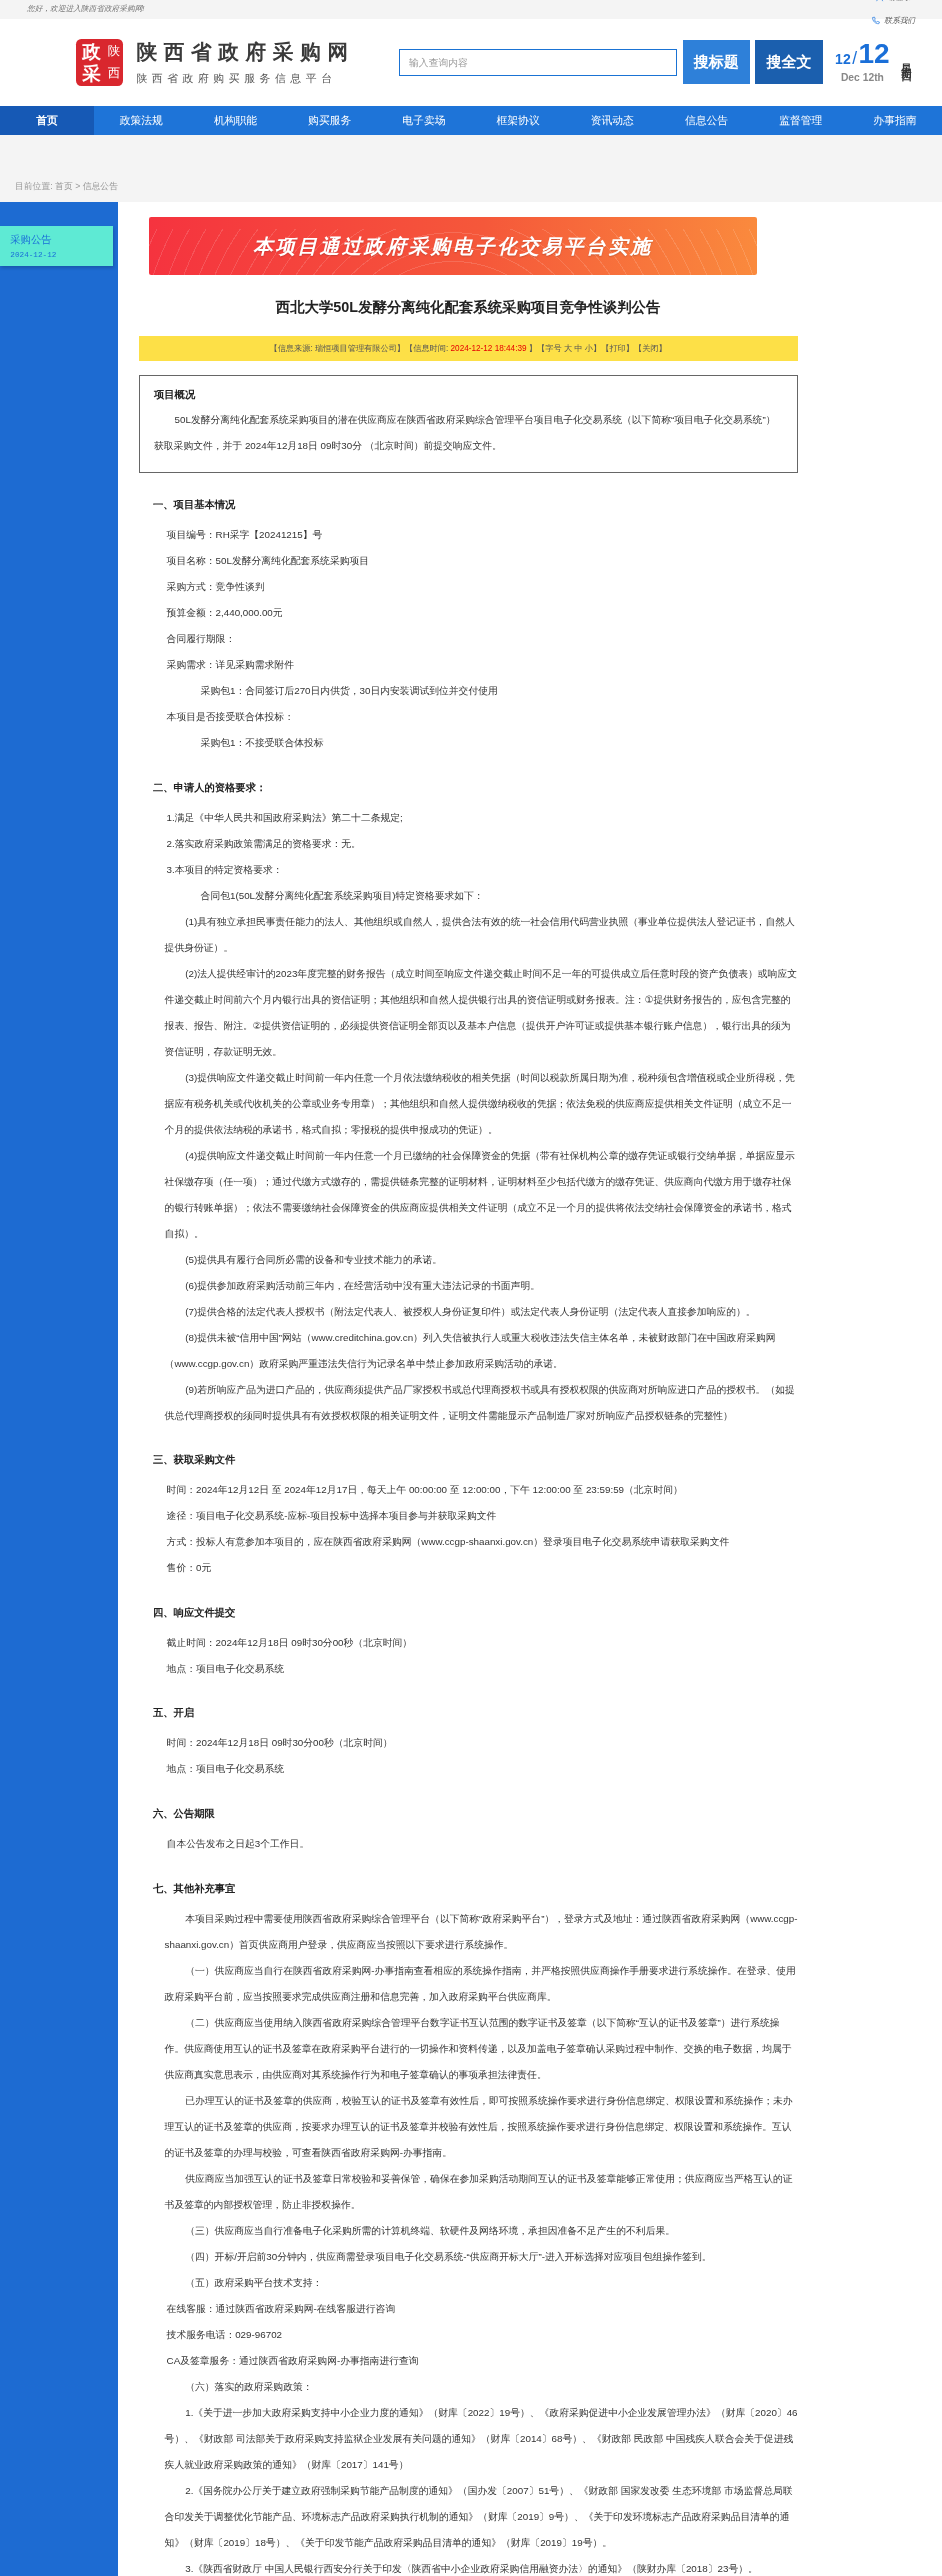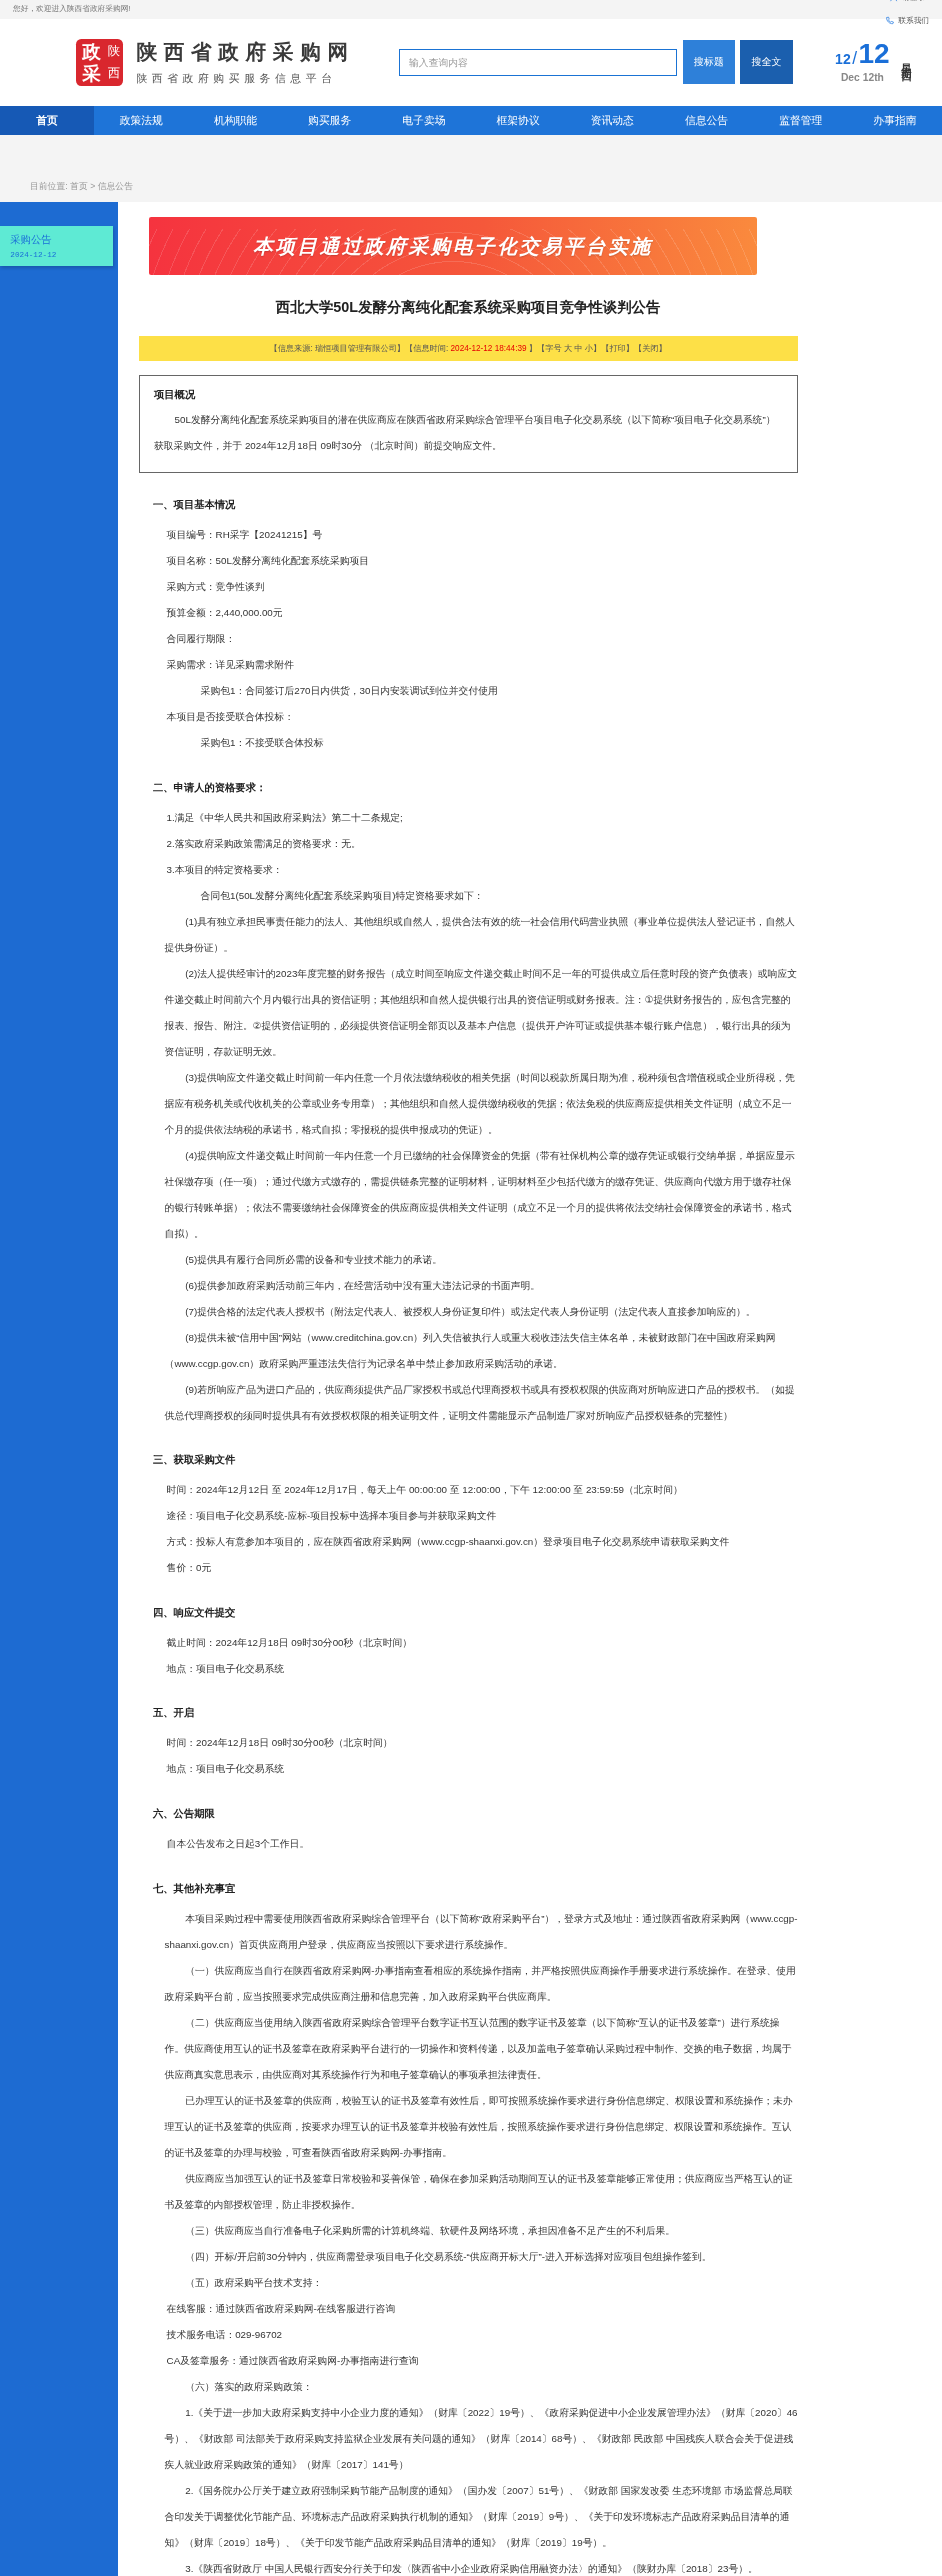--- a/index.html
+++ b/index.html
@@ -1,51 +1,51 @@
 <!DOCTYPE html>
 <html style="font-size:8.2px"><head>
 <meta charset="utf-8">
 <style>
   html,body{margin:0;padding:0;}
   body{width:942px;background:#ffffff;font-family:"Liberation Sans","DejaVu Sans",sans-serif;color:#333;}
   
-  .topbar{height:18.5px;background:#f4f4f4;display:flex;justify-content:space-between;align-items:center;padding:0 13px;font-size:7.7px;color:#777;}
+  .topbar{height:18.5px;background:#f4f4f4;display:flex;justify-content:space-between;align-items:center;padding:0 27px;font-size:7.7px;color:#777;font-style:italic;}
   .topbar-right{display:flex;align-items:center;gap:13.4px;flex-direction:column;}
   .tb-link{display:flex;align-items:center;gap:3.6px;color:#555;cursor:pointer;}
   .tb-ico{width:9.3px;height:9.3px;display:inline-block;}
   
   .header{height:87px;display:flex;align-items:center;padding:0 29px 0 76px;background:#fff;}
   .logo{width:47px;height:47px;background:#d9272e;border-radius:5.2px;display:grid;grid-template-columns:27px 17.5px;padding:2.1px 0 0 2.1px;box-sizing:border-box;}
   .logo span{color:#fff;text-align:center;line-height:21.6px;}
   .logo .lg{font-size:18.5px;font-weight:700;}
   .logo .sm{font-size:12.4px;}
   .brand{margin-left:13.4px;}
   .brand-title{font-size:20.6px;font-weight:700;letter-spacing:6.7px;color:#3a3a3a;}
   .brand-sub{font-size:10.8px;letter-spacing:4.6px;color:#555;margin-top:5.2px;}
   .search{display:flex;align-items:center;margin-left:44px;}
   .search input{width:258px;height:25px;border:1.5px solid #1a73d4;font-size:9.8px;padding:0 9.3px;outline:none;color:#333;}
   .search input::placeholder{color:#9a9a9a;}
-  .btn-search{height:44px;padding:0 11.3px;border:none;color:#fff;font-size:10px;cursor:pointer;margin-left:5.2px;}
+  .btn-search{height:44px;padding:0 11.3px;border:none;color:#fff;font-size:15px;cursor:pointer;margin-left:5.2px;font-weight:bold;}
   .btn-title{background:#2e80d9;}
   .btn-full{background:#1b5fae;}
   .datebox{margin-left:auto;display:flex;align-items:center;}
   .date-nums{text-align:center;}
   .date-line{display:flex;align-items:flex-end;justify-content:center;color:#1a6fd8;}
   .d-month{font-size:14px;font-weight:700;line-height:15.5px;}
   .d-slash{font-size:17.5px;line-height:18.5px;margin:0 1.5px;color:#1a6fd8;}
   .d-day{font-size:28px;font-weight:700;line-height:26px;}
   .d-eng{font-size:10.3px;font-weight:700;color:#888;margin-top:4.1px;}
   .d-week{writing-mode:vertical-rl;font-size:10.3px;color:#333;letter-spacing:4.6px;margin-left:9.3px;font-weight:700;}
   
   .nav{display:flex;height:29px;background:#1e74d8;}
   .nav-item{flex:1;text-align:center;line-height:29px;color:#fff;font-size:10.8px;cursor:pointer;}
   .nav-item.active{background:#1659b5;font-weight:700;}
   
   .bc-strip{height:67px;background:#f4f4f4;position:relative;}
-  .bc{position:absolute;left:30px;bottom:8.2px;font-size:8.8px;color:#999;}
+  .bc{position:absolute;left:15px;bottom:8.2px;font-size:8.8px;color:#999;}
   .bc a{color:#999;text-decoration:none;cursor:pointer;}
   
   .main{display:flex;align-items:stretch;background:#fff;}
   .sidebar{width:118px;background:#1d6bd2;flex-shrink:0;}
   .side-card{background:#5eead4;margin:24px 5.2px 0 0;padding:7.7px 0 6.7px 10.3px;box-shadow:1px 1.5px 3.1px rgba(0,0,0,.18);font-family:Liberation Mono, monospace;}
   .side-cat{color:#1a6fd8;font-size:10.3px;}
   .side-date{color:#1a6fd8;font-size:7.7px;margin-top:4.1px;}
   .content{width:659px;margin-left:20.6px;}
   
   .banner{position:relative;overflow:hidden;height:58px;width:608px;margin:15.5px 0 0 10.3px;border-radius:2.1px;

